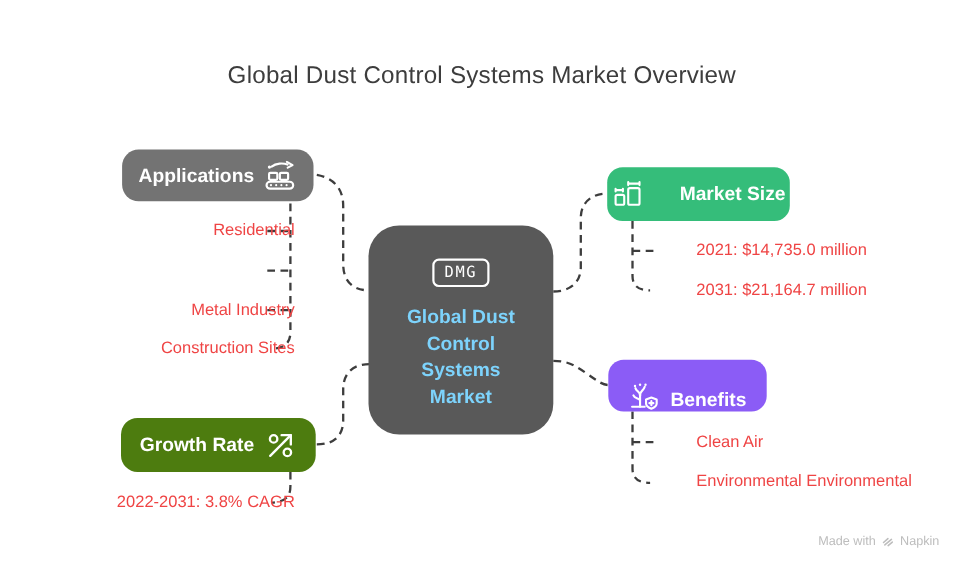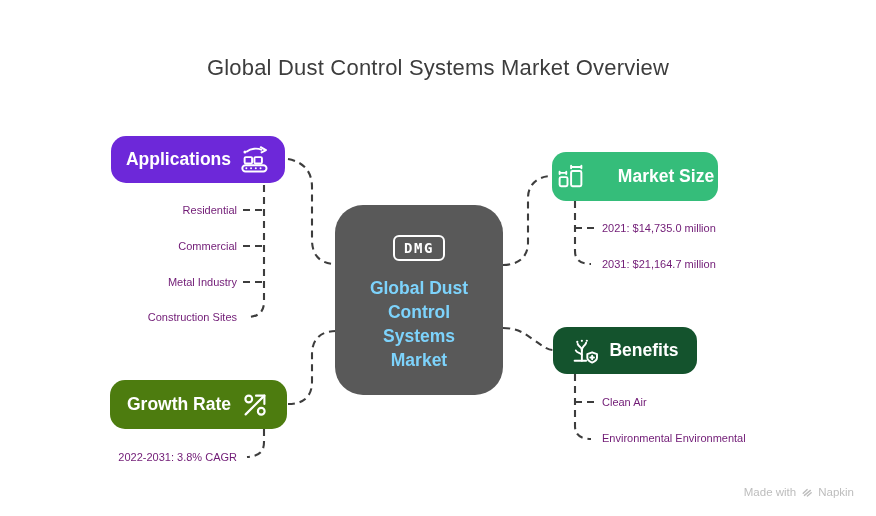--- a/index.html
+++ b/index.html
@@ -20,29 +20,29 @@
   .node .icon{display:flex;align-items:center;justify-content:center;}
   .node svg{display:block;}
   .center-node{
     position:absolute;z-index:2;left:335px;top:205px;width:168px;height:190px;
     background:#595959;border-radius:28px;display:flex;flex-direction:column;
     align-items:center;padding-top:30px;box-sizing:border-box;
   }
   .badge{
     border:2.5px solid #fff;border-radius:6px;padding:2px 9px;color:#fff;
     font-family:"DejaVu Sans Mono","Liberation Mono",monospace;
-    font-size:14px;font-weight:bold;letter-spacing:1.5px;line-height:18px;
+    font-size:14px;font-weight:normal;letter-spacing:1.5px;line-height:18px;
   }
   .center-label{
     margin-top:15px;width:122px;text-align:center;color:#7dd3fc;
     font-size:17.5px;font-weight:bold;line-height:24px;
   }
   .item{
     position:absolute;z-index:2;height:22px;line-height:22px;
-    font-size:11px;color:#701a75;white-space:nowrap;
+    font-size:15px;color:#ef4444;white-space:nowrap;margin-left:31px;
   }
   .item.right-aligned{left:0;width:237px;text-align:right;}
   .item.left-aligned{left:602px;text-align:left;}
   .watermark{
     position:absolute;right:22px;top:486px;z-index:2;display:flex;align-items:center;gap:5px;
     font-size:11.5px;color:#bdbdbd;
   }
   .watermark svg{display:block;}
   
   .node-applications{left:111px;top:136px;width:174px;height:47px;}
@@ -74,21 +74,21 @@
 
     <path d="M575,201 L575,251 C575,261 582,264 591,264"></path>
     <path d="M575,228 L596,228"></path>
 
     <path d="M575,374 L575,426 C575,436 582,439 591,439"></path>
     <path d="M575,402 L594,402"></path>
 
     <path d="M264,429 L264,442 C264,453 258,456 247,457"></path>
   </svg>
 
-  <div class="node node-applications" style="background-color: #6d28d9;">
+  <div class="node node-applications" style="background-color: #737373;">
     <span>Applications</span>
     <span class="icon">
       <svg width="30" height="28" viewBox="0 0 26 24" stroke="#fff" stroke-width="1.7" fill="none" stroke-linecap="round" stroke-linejoin="round">
         <rect x="2" y="16.5" width="21" height="5.5" rx="2.75"></rect>
         <circle cx="5.5" cy="19.2" r="0.85" fill="#fff" stroke="none"></circle>
         <circle cx="9.6" cy="19.2" r="0.85" fill="#fff" stroke="none"></circle>
         <circle cx="13.7" cy="19.2" r="0.85" fill="#fff" stroke="none"></circle>
         <circle cx="17.8" cy="19.2" r="0.85" fill="#fff" stroke="none"></circle>
         <rect x="4" y="9.5" width="6.5" height="5.5" rx="1"></rect>
         <rect x="12.5" y="9.5" width="6.5" height="5.5" rx="1"></rect>
@@ -104,21 +104,21 @@
       <svg width="29" height="29" viewBox="0 0 24 24" stroke="#fff" stroke-width="1.6" fill="none" stroke-linecap="round" stroke-linejoin="round">
         <path d="M3,10 V8 M3,9 H8.5 M8.5,10 V8"></path>
         <rect x="3" y="12.5" width="6.5" height="7.5" rx="1.2"></rect>
         <path d="M12.5,5.2 V3 M12.5,4.1 H21 M21,5.2 V3"></path>
         <rect x="12.5" y="7.5" width="8.5" height="12.5" rx="1.2"></rect>
       </svg>
     </span>
     <span>Market Size</span>
   </div>
 
-  <div class="node node-benefits" style="background-color: #14532d;">
+  <div class="node node-benefits" style="background-color: #8b5cf6; align-items: flex-end;">
     <span class="icon">
       <svg width="29" height="29" viewBox="0 0 24 24" stroke="#fff" stroke-width="1.6" fill="none" stroke-linecap="round" stroke-linejoin="round">
         <path d="M9,20.5 V12"></path>
         <path d="M9,12 C9,8.5 6.5,9.5 5.5,6.5"></path>
         <path d="M9,12 C9,8 11.5,9 12.5,5.5"></path>
         <path d="M9,15.5 C7.5,13.5 5,14.5 4,12"></path>
         <circle cx="5.2" cy="4.9" r="0.9" fill="#fff" stroke="none"></circle>
         <circle cx="9" cy="4" r="0.9" fill="#fff" stroke="none"></circle>
         <circle cx="13.1" cy="3.9" r="0.9" fill="#fff" stroke="none"></circle>
         <path d="M3,20.5 H12.5"></path>
@@ -140,21 +140,20 @@
       </svg>
     </span>
   </div>
 
   <div class="center-node" style="background-color: rgb(89, 89, 89);">
     <span class="badge">DMG</span>
     <div class="center-label">Global Dust Control Systems Market</div>
   </div>
 
   <div class="item right-aligned" style="top:199px;">Residential</div>
-  <div class="item right-aligned" style="top:235px;">Commercial</div>
   <div class="item right-aligned" style="top:271px;">Metal Industry</div>
   <div class="item right-aligned" style="top:306px;">Construction Sites</div>
 
   <div class="item left-aligned" style="top:217px;">2021: $14,735.0 million</div>
   <div class="item left-aligned" style="top:253px;">2031: $21,164.7 million</div>
 
   <div class="item left-aligned" style="top:391px;">Clean Air</div>
   <div class="item left-aligned" style="top:427px;">Environmental Environmental</div>
 
   <div class="item right-aligned" style="top:446px;">2022-2031: 3.8% CAGR</div>

